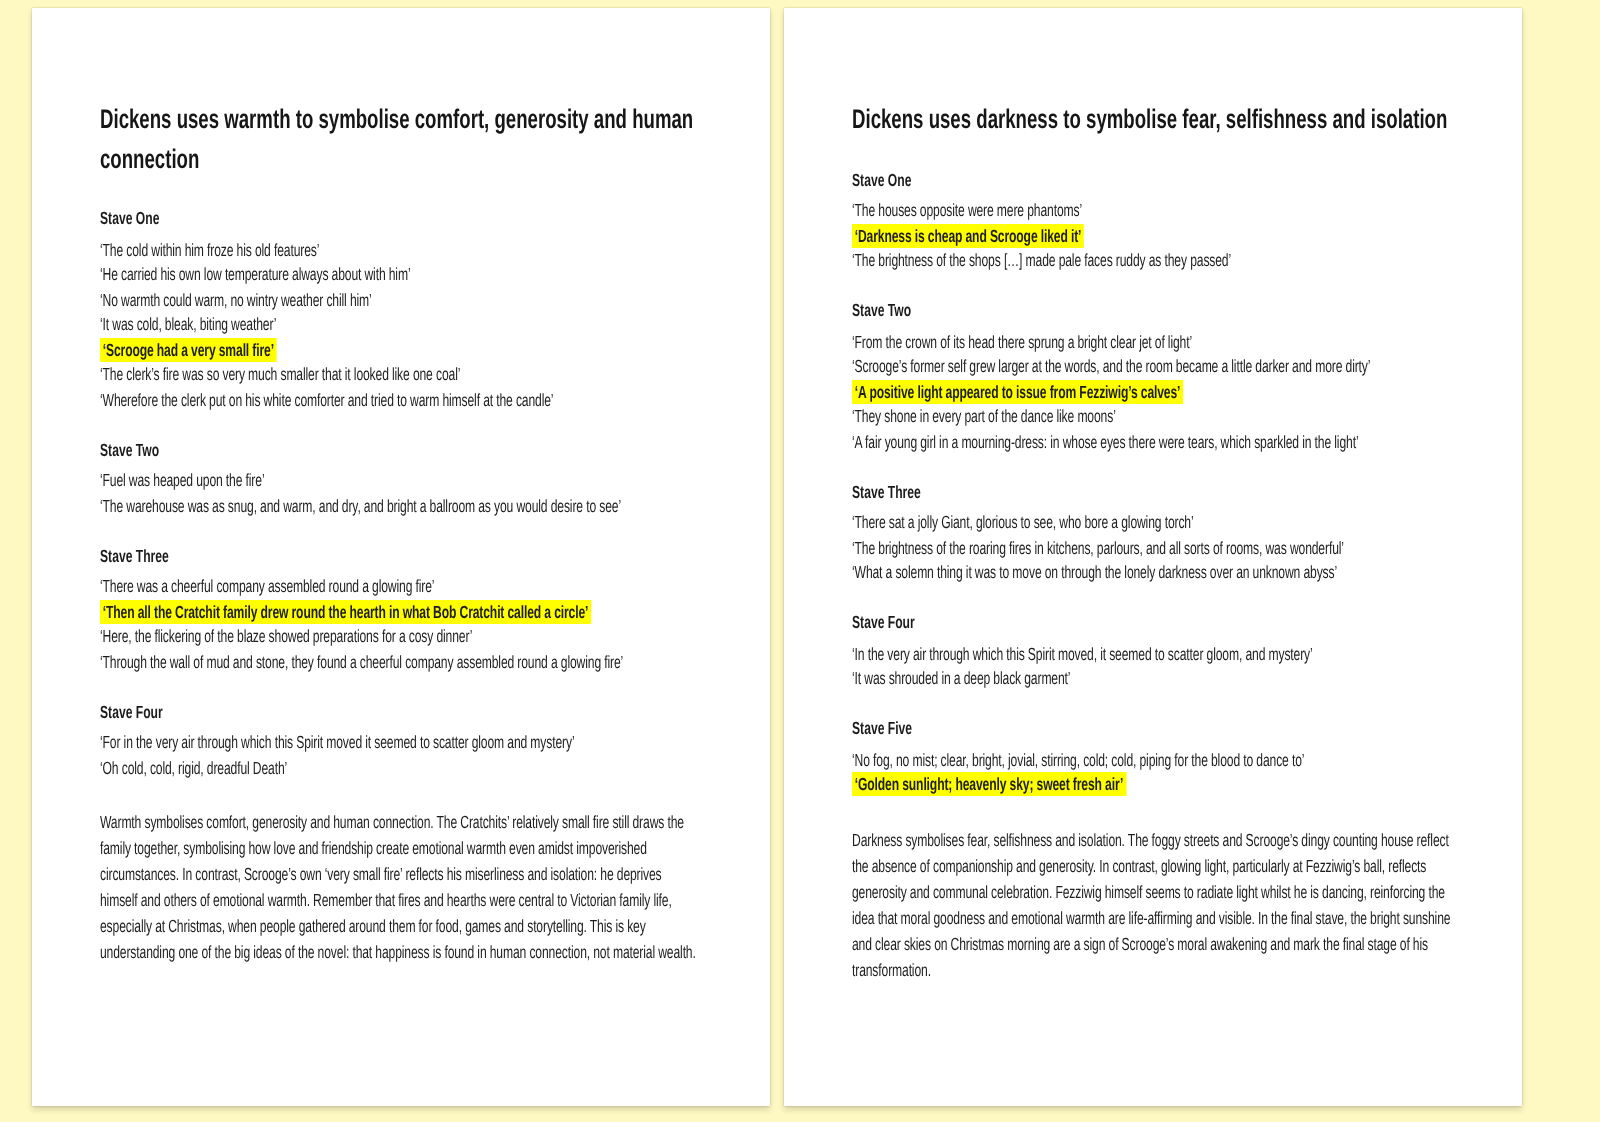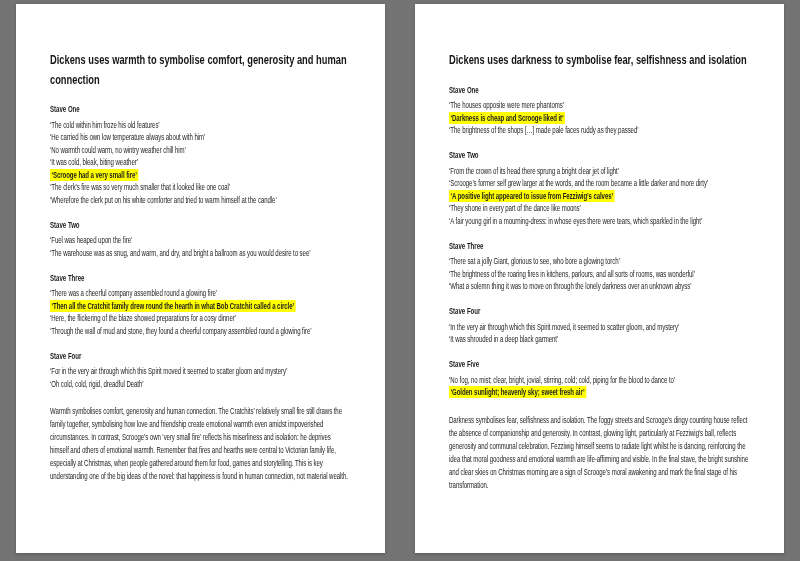--- a/index.html
+++ b/index.html
@@ -5,33 +5,33 @@
   html, body {
     margin: 0;
     padding: 0;
     background: #e5e5e5;
     font-family: "Liberation Sans", sans-serif;
   }
   .canvas {
     position: relative;
     width: 800px;
     height: 561px;
-    background: #737373;
+    background: #fef9c3;
     overflow: hidden;
   }
   .page {
     position: absolute;
     top: 4px;
     width: 369px;
     height: 549px;
     background: #ffffff;
     box-shadow: 0 0 1px rgba(0,0,0,0.22), 0 2px 3px rgba(0,0,0,0.14);
   }
   #page-1 { left: 16px; }
-  #page-2 { left: 415px; }
+  #page-2 { left: 392px; }
   .page-content {
     padding: 46px 0 0 34px;
     color: #1d1d1d;
   }
   .scale-wrap {
     width: 436px;
     transform: scaleX(0.69);
     transform-origin: 0 0;
   }
   .doc-title {

